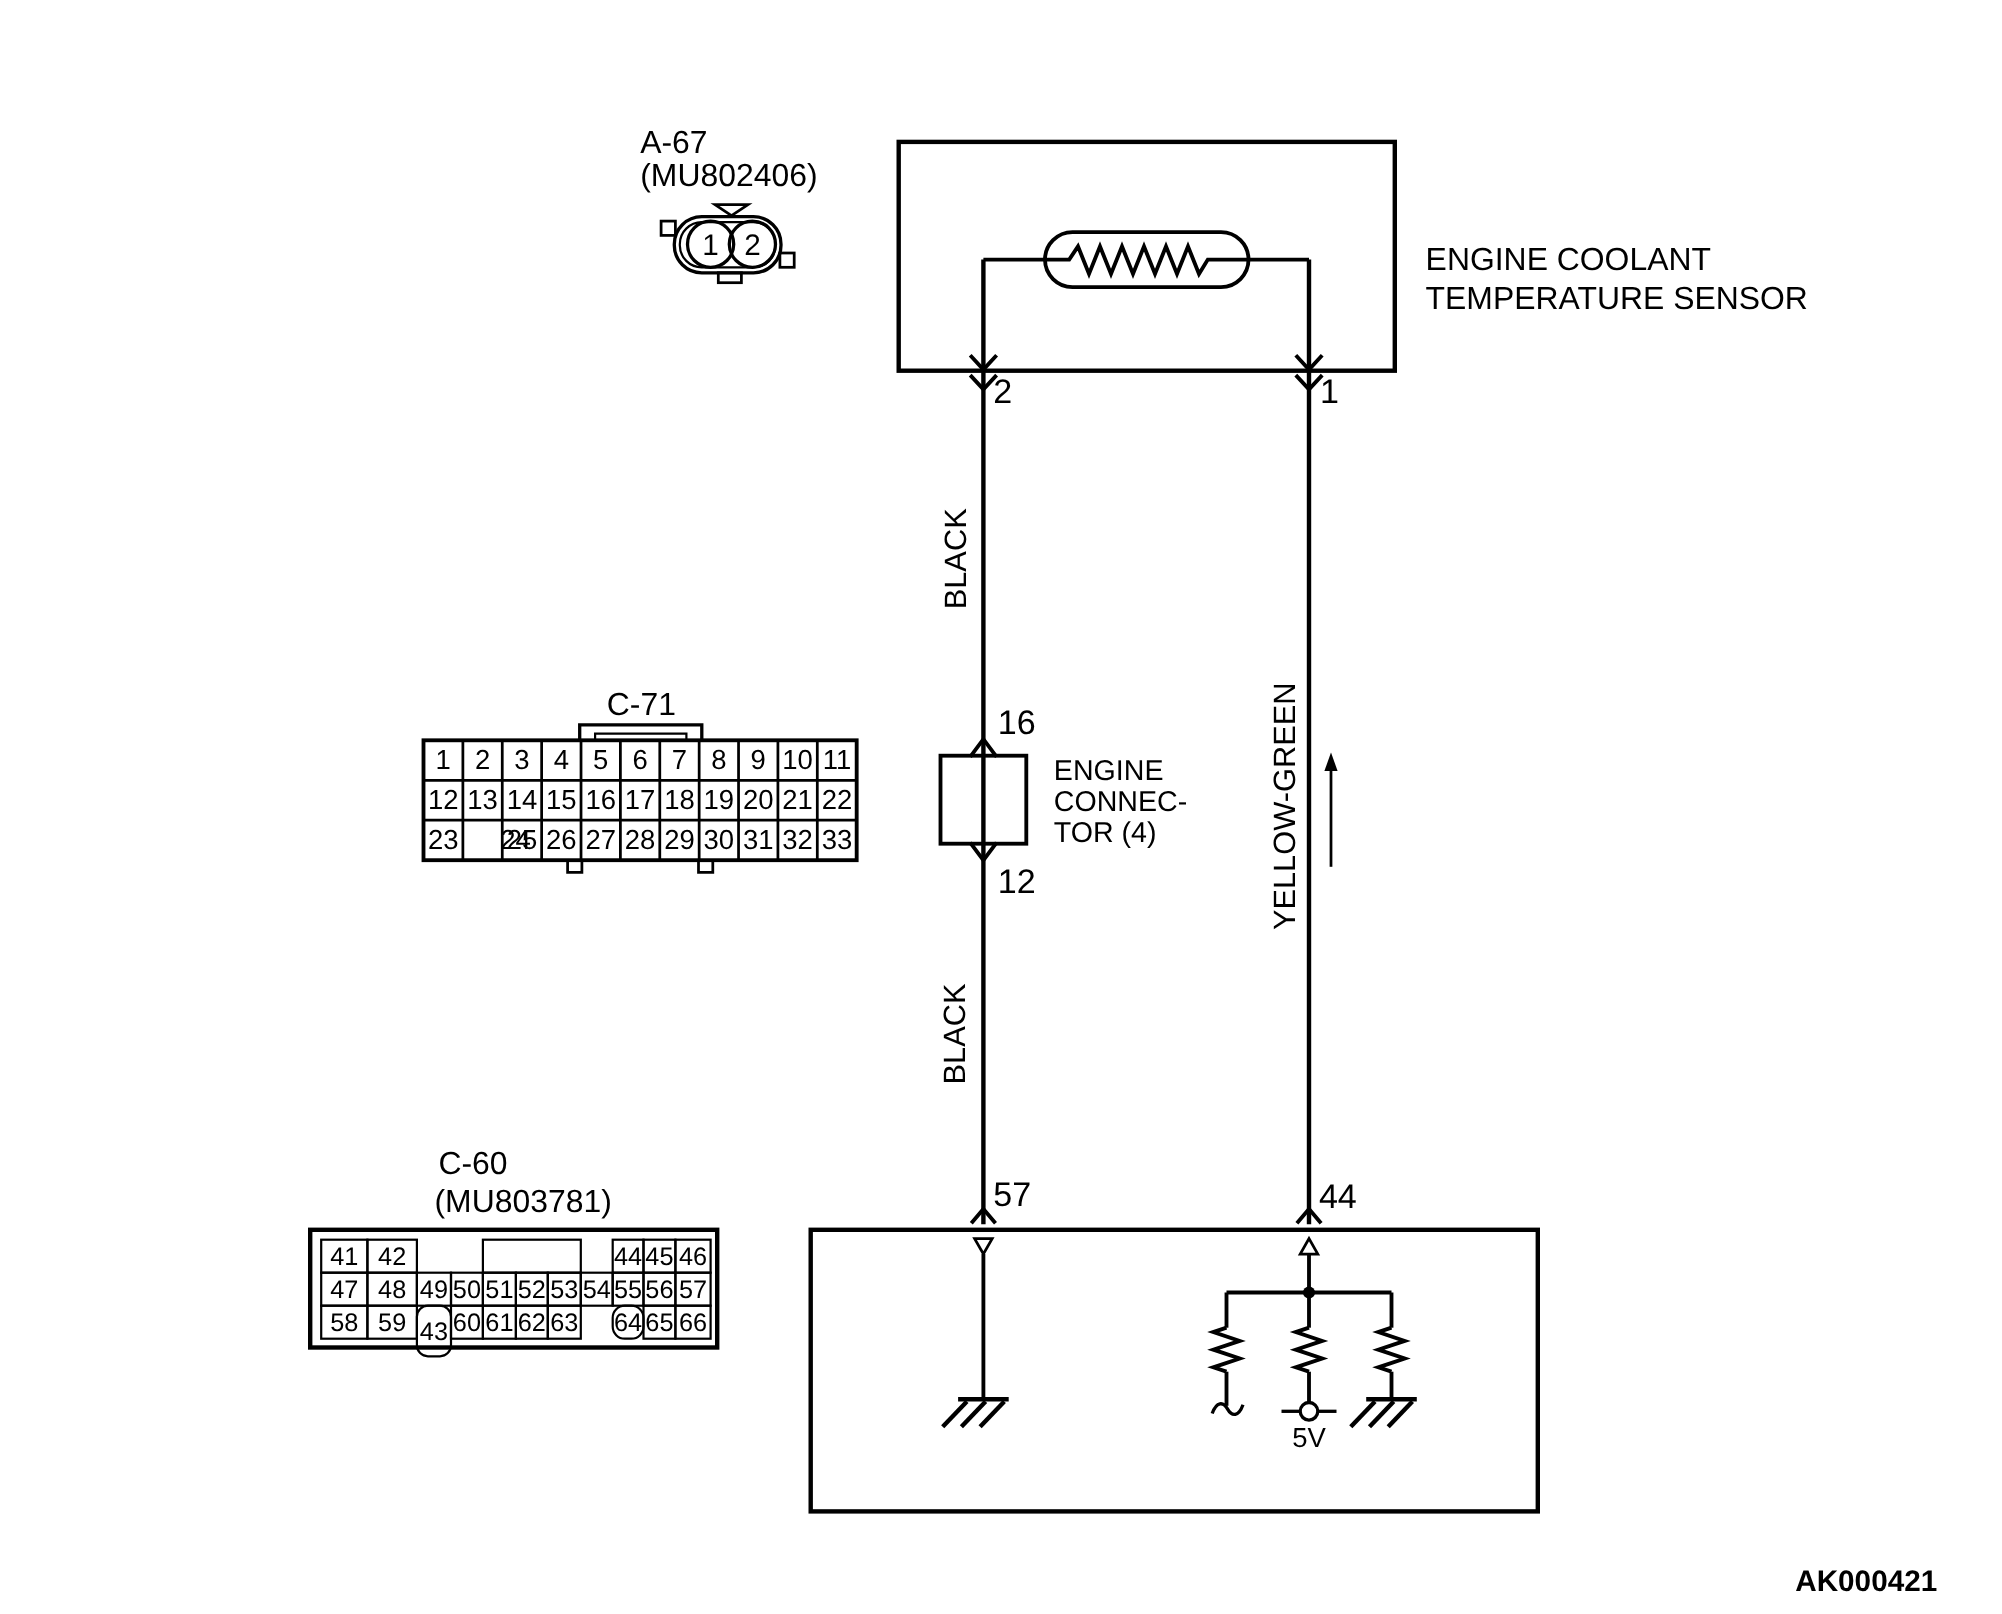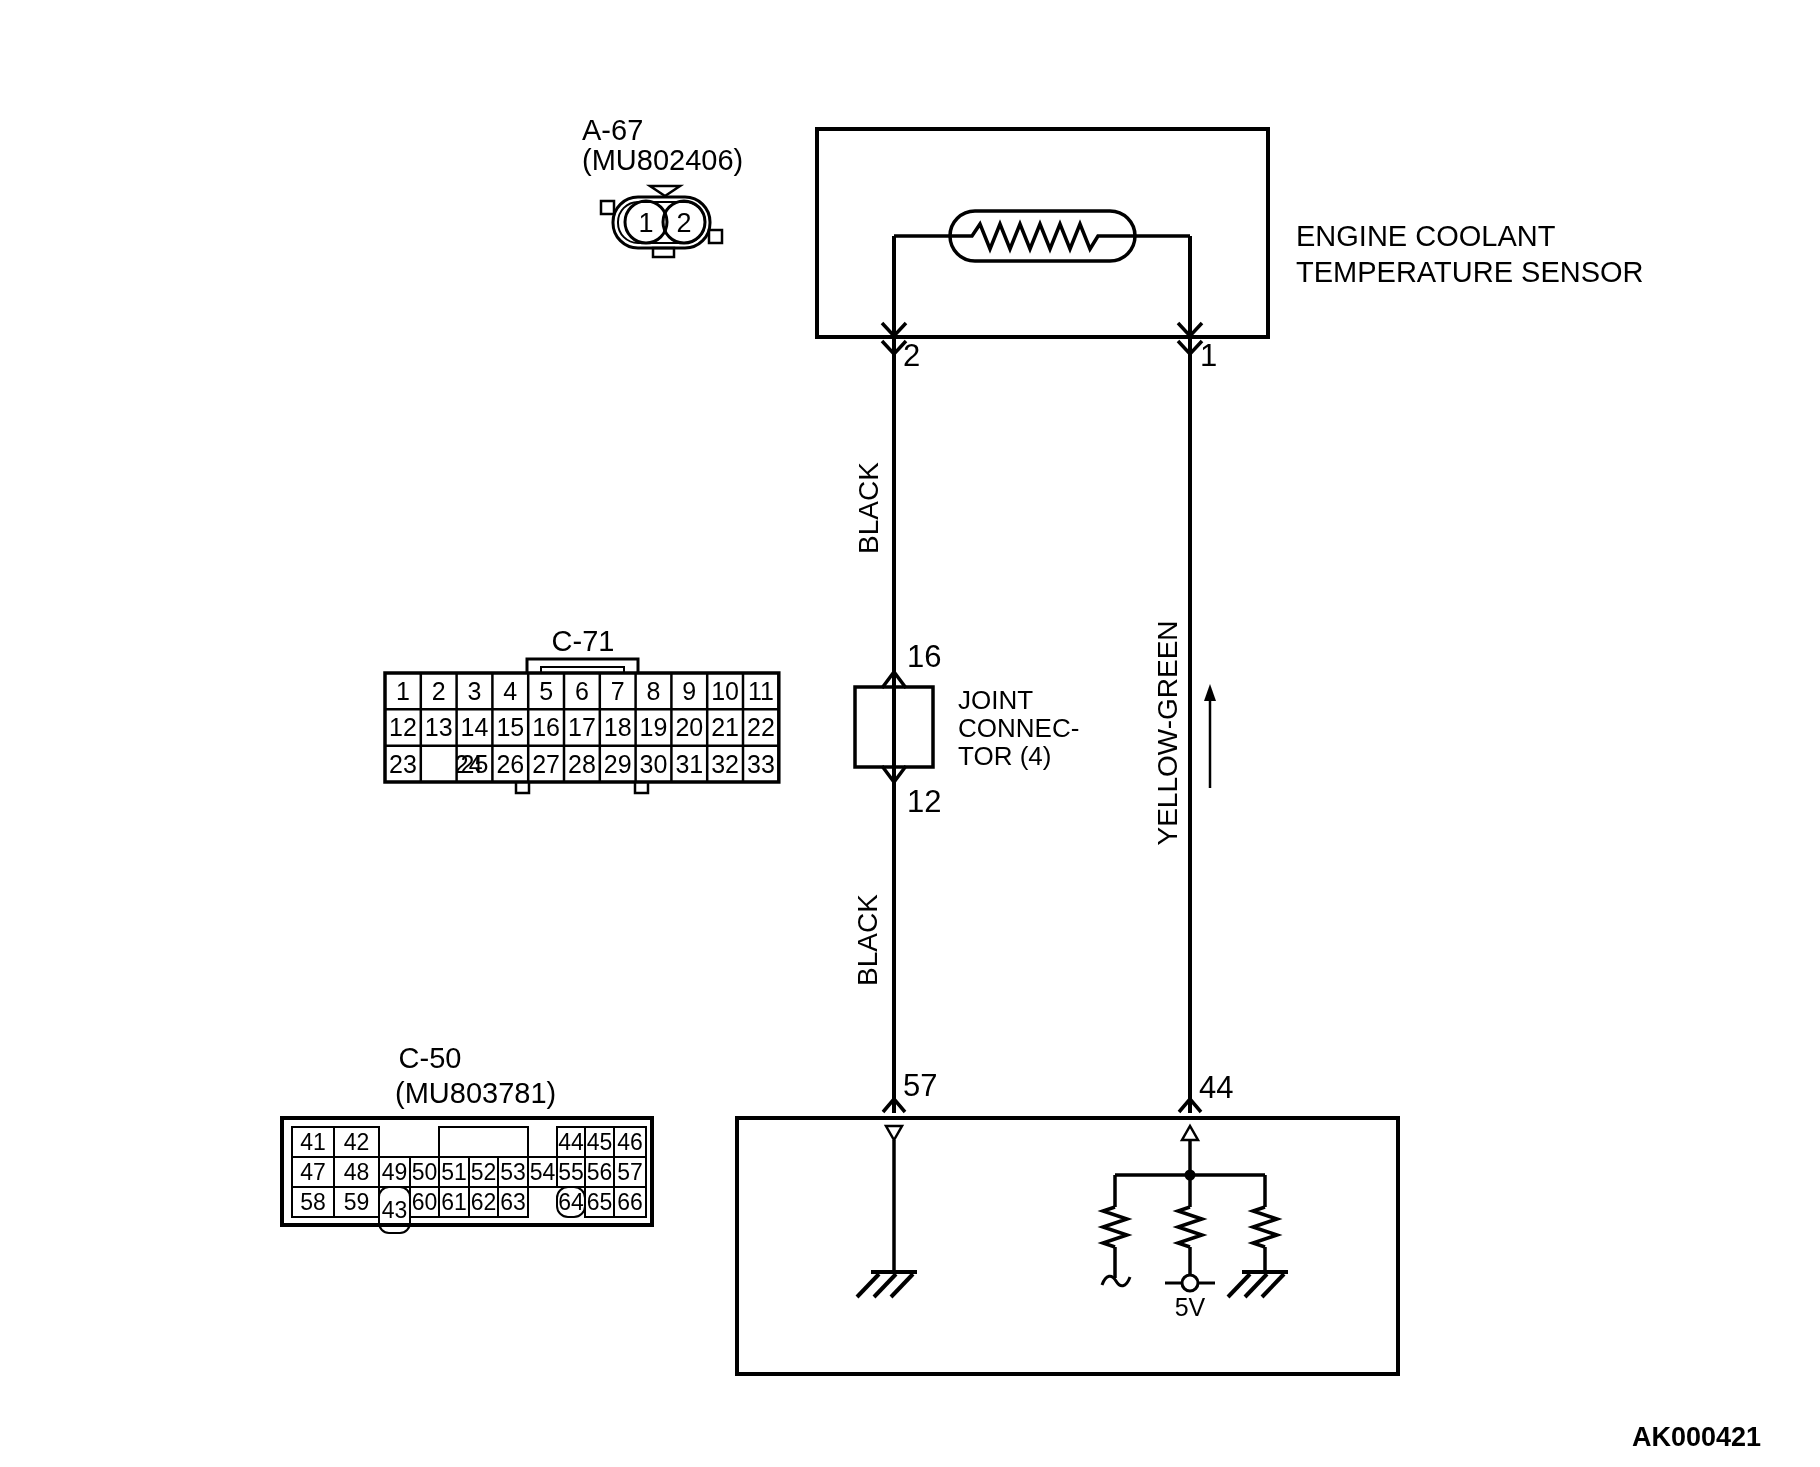--- a/index.html
+++ b/index.html
@@ -153,25 +153,25 @@
   <div class="t" style="left:1200px;top:340px;font-size:31px;">1</div>
 
   <div class="t rot" style="left:869px;top:508px;font-size:28px;">BLACK</div>
   <div class="t rot" style="left:868px;top:940px;font-size:28px;">BLACK</div>
   <div class="t rot" style="left:1168px;top:733px;font-size:28px;">YELLOW-GREEN</div>
 
   <div class="t cx" style="left:583px;top:627px;font-size:29px;">C-71</div>
 
   <div class="t" style="left:907px;top:641px;font-size:31px;">16</div>
   <div class="t" style="left:907px;top:786px;font-size:31px;">12</div>
-  <div class="t" style="left:958px;top:687px;font-size:26px;">JOINT</div>
+  <div class="t" style="left:958px;top:687px;font-size:26px;">ENGINE</div>
   <div class="t" style="left:958px;top:715px;font-size:26px;">CONNEC-</div>
   <div class="t" style="left:958px;top:743px;font-size:26px;">TOR (4)</div>
 
-  <div class="t cx" style="left:430px;top:1044px;font-size:29px;">C-50</div>
+  <div class="t cx" style="left:430px;top:1044px;font-size:29px;">C-60</div>
   <div class="t" style="left:395px;top:1079px;font-size:29px;text-align:right;">(MU803781)</div>
 
   <div class="t" style="left:903px;top:1070px;font-size:31px;">57</div>
   <div class="t" style="left:1199px;top:1072px;font-size:31px;">44</div>
   <div class="t cx" style="left:1190px;top:1295px;font-size:25px;">5V</div>
 
 
   <div class="t bold" style="left:1632px;top:1424px;font-size:27px;">AK000421</div>
 
   <div id="c71-nums">

